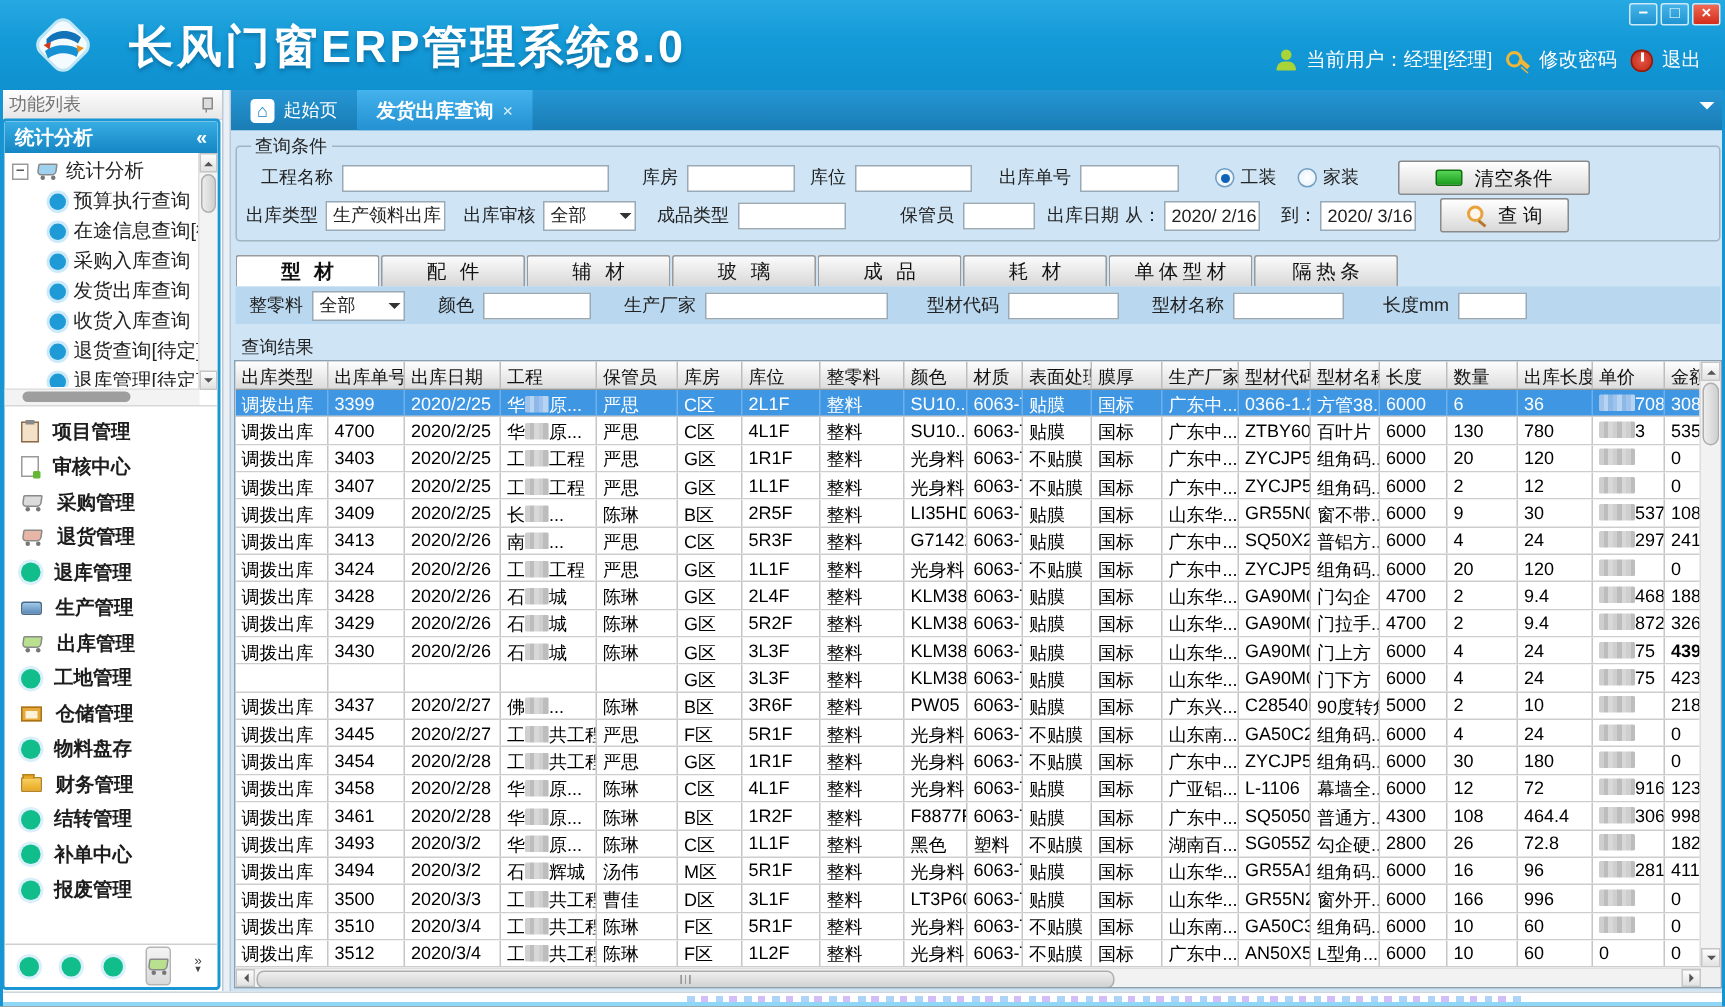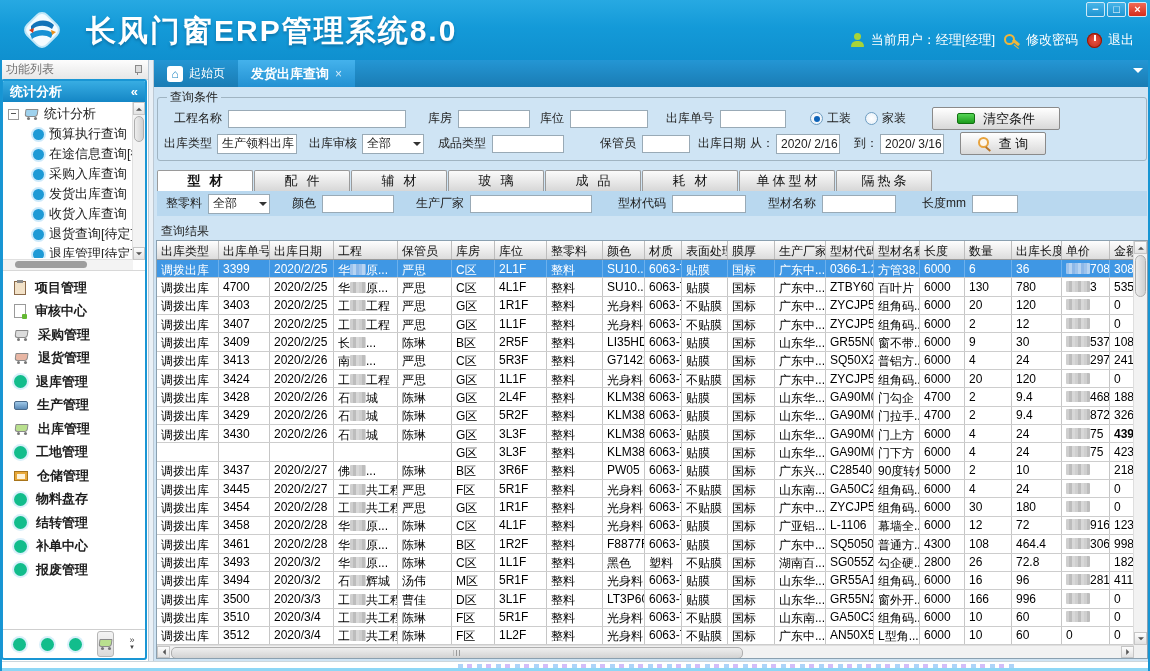--- a/index.html
+++ b/index.html
@@ -282,20 +282,24 @@
           </div>
           <div class="menu-row">
             <span class="ic-warehouse"></span>
             <span>仓储管理</span>
           </div>
           <div class="menu-row">
             <span class="ic-dot"></span>
             <span>物料盘存</span>
           </div>
           <div class="menu-row">
+            <span class="ic-folder"></span>
+            <span>财务管理</span>
+          </div>
+          <div class="menu-row">
             <span class="ic-dot"></span>
             <span>结转管理</span>
           </div>
           <div class="menu-row">
             <span class="ic-dot"></span>
             <span>补单中心</span>
           </div>
           <div class="menu-row">
             <span class="ic-dot"></span>
             <span>报废管理</span>

